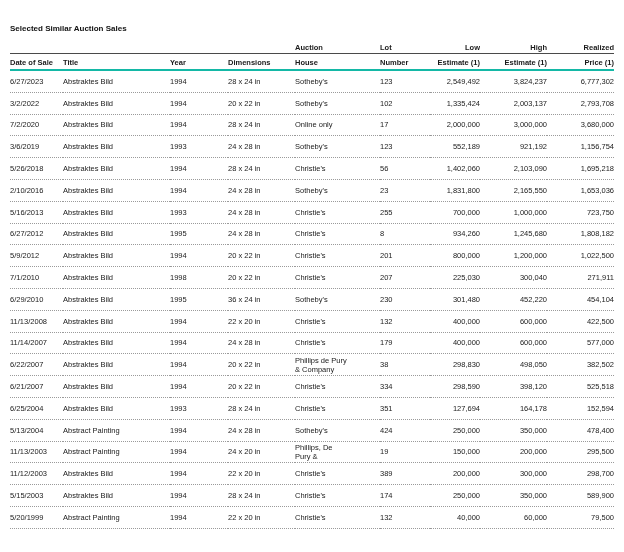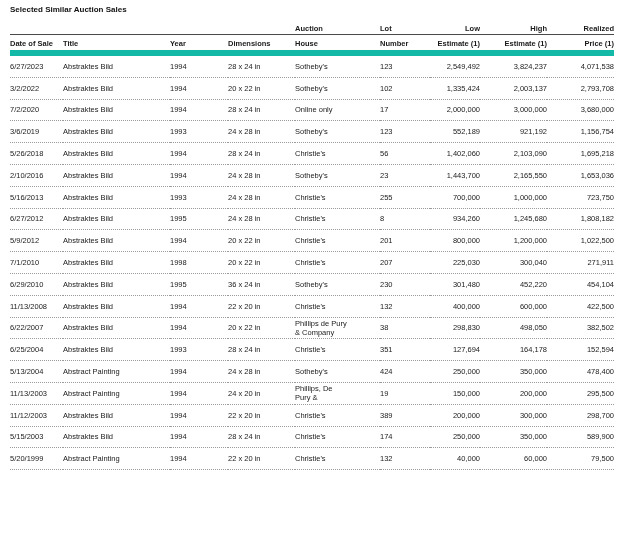--- a/index.html
+++ b/index.html
@@ -6,21 +6,21 @@
     margin: 0;
     padding: 0;
     background: #ffffff;
     font-family: "Liberation Sans", sans-serif;
     color: #1a1a1a;
   }
   .page {
     width: 624px;
     height: 552px;
     box-sizing: border-box;
-    padding: 2px 10px 0 10px;
+    padding: 21px 10px 0 10px;
     background: #ffffff;
     overflow: hidden;
   }
   .report-title {
     font-size: 8px;
     font-weight: bold;
     line-height: 11px;
     margin: 2px 0 8px 0;
     color: #111;
   }
@@ -41,21 +41,21 @@
     height: 10px;
     vertical-align: bottom;
     padding-bottom: 1px;
     border-bottom: 1px solid #4a4a4a;
   }
   tr.hdr-line2 td {
     font-weight: bold;
     height: 13px;
     vertical-align: bottom;
     padding-bottom: 2px;
-    border-bottom: 6px solid #14b8a6;
+    border-bottom: 2px solid #14b8a6;
     margin-top: 14px;
   }
   tbody td {
     height: 20.8px;
     vertical-align: middle;
     border-bottom: 1px dotted #9a9a9a;
     white-space: pre-line;
   }
   .al { text-align: left; }
   .ac { }
@@ -106,21 +106,21 @@
     <tbody>
         <tr>
           <td class="al">6/27/2023</td>
           <td class="al">Abstraktes Bild</td>
           <td class="al">1994</td>
           <td class="al">28 x 24 in</td>
           <td class="ac">Sotheby's</td>
           <td class="ac">123</td>
           <td class="ar">2,549,492</td>
           <td class="ar">3,824,237</td>
-          <td class="ar">4,071,538</td>
+          <td class="ar">6,777,302</td>
         </tr>
         <tr>
           <td class="al">3/2/2022</td>
           <td class="al">Abstraktes Bild</td>
           <td class="al">1994</td>
           <td class="al">20 x 22 in</td>
           <td class="ac">Sotheby's</td>
           <td class="ac">102</td>
           <td class="ar">1,335,424</td>
           <td class="ar">2,003,137</td>
@@ -159,21 +159,21 @@
           <td class="ar">2,103,090</td>
           <td class="ar">1,695,218</td>
         </tr>
         <tr>
           <td class="al">2/10/2016</td>
           <td class="al">Abstraktes Bild</td>
           <td class="al">1994</td>
           <td class="al">24 x 28 in</td>
           <td class="ac">Sotheby's</td>
           <td class="ac">23</td>
-          <td class="ar">1,443,700</td>
+          <td class="ar">1,831,800</td>
           <td class="ar">2,165,550</td>
           <td class="ar">1,653,036</td>
         </tr>
         <tr>
           <td class="al">5/16/2013</td>
           <td class="al">Abstraktes Bild</td>
           <td class="al">1993</td>
           <td class="al">24 x 28 in</td>
           <td class="ac">Christie's</td>
           <td class="ac">255</td>
@@ -228,32 +228,54 @@
         <tr>
           <td class="al">11/13/2008</td>
           <td class="al">Abstraktes Bild</td>
           <td class="al">1994</td>
           <td class="al">22 x 20 in</td>
           <td class="ac">Christie's</td>
           <td class="ac">132</td>
           <td class="ar">400,000</td>
           <td class="ar">600,000</td>
           <td class="ar">422,500</td>
+        </tr>
+        <tr>
+          <td class="al">11/14/2007</td>
+          <td class="al">Abstraktes Bild</td>
+          <td class="al">1994</td>
+          <td class="al">24 x 28 in</td>
+          <td class="ac">Christie's</td>
+          <td class="ac">179</td>
+          <td class="ar">400,000</td>
+          <td class="ar">600,000</td>
+          <td class="ar">577,000</td>
         </tr>
         <tr>
           <td class="al">6/22/2007</td>
           <td class="al">Abstraktes Bild</td>
           <td class="al">1994</td>
           <td class="al">20 x 22 in</td>
           <td class="ac">Phillips de Pury
 &amp; Company</td>
           <td class="ac">38</td>
           <td class="ar">298,830</td>
           <td class="ar">498,050</td>
           <td class="ar">382,502</td>
+        </tr>
+        <tr>
+          <td class="al">6/21/2007</td>
+          <td class="al">Abstraktes Bild</td>
+          <td class="al">1994</td>
+          <td class="al">20 x 22 in</td>
+          <td class="ac">Christie's</td>
+          <td class="ac">334</td>
+          <td class="ar">298,590</td>
+          <td class="ar">398,120</td>
+          <td class="ar">525,518</td>
         </tr>
         <tr>
           <td class="al">6/25/2004</td>
           <td class="al">Abstraktes Bild</td>
           <td class="al">1993</td>
           <td class="al">28 x 24 in</td>
           <td class="ac">Christie's</td>
           <td class="ac">351</td>
           <td class="ar">127,694</td>
           <td class="ar">164,178</td>

